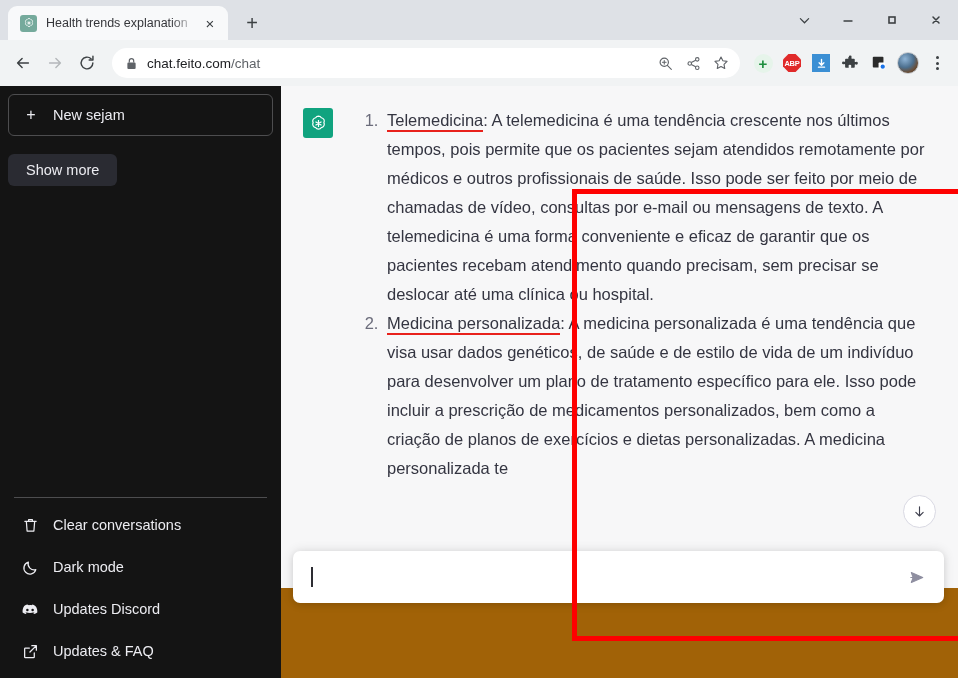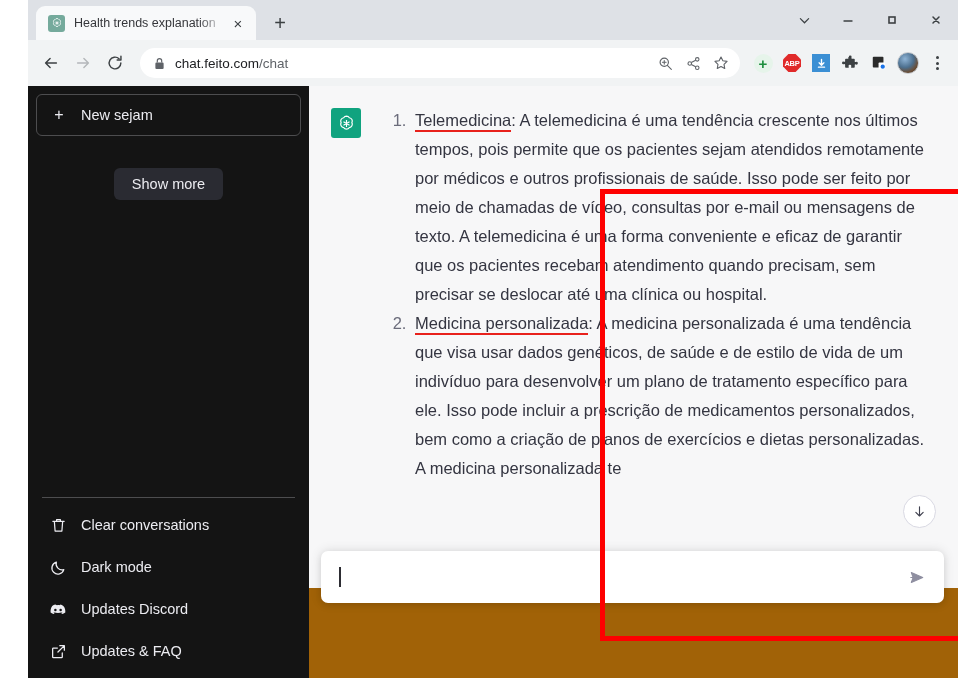--- a/index.html
+++ b/index.html
@@ -6,21 +6,21 @@
   * { box-sizing: border-box; }
   html, body {
     margin: 0; padding: 0;
     width: 958px; height: 678px;
     overflow: hidden;
     font-family: "Liberation Sans", sans-serif;
     background: #ffffff;
   }
 
   
-  .browser { width: 958px; height: 574px; position: relative; background: #fff; padding-left: 28px; }
+  .browser { width: 958px; height: 574px; position: relative; background: #fff; }
 
   .tabstrip {
     height: 40px;
     background: #dee1e6;
     display: flex;
     align-items: flex-end;
     padding-left: 8px;
     position: relative;
   }
   .tab {
@@ -156,21 +156,21 @@
     border-radius: 6px;
     padding: 11px 13px;
     font-size: 14.5px;
   }
   .chat-item .label {
     flex: 1 1 auto; white-space: nowrap; overflow: hidden;
     -webkit-mask-image: linear-gradient(to right, #000 88%, transparent 100%);
     mask-image: linear-gradient(to right, #000 88%, transparent 100%);
   }
   .chat-item .act { width: 17px; height: 17px; flex: 0 0 auto; color: #c5c5d2; display:flex; align-items:center; justify-content:center;}
-  .showmore-wrap { display: flex; justify-content: center; margin-top: 24px; }
+  .showmore-wrap { display: flex; justify-content: flex-start; margin-top: 10px; }
   .showmore {
     background: #2a2b32; border-radius: 6px;
     padding: 8px 18px; font-size: 14.5px; color: #ececf1;
   }
   .sidebar-spacer { flex: 1 1 auto; }
   .sb-divider { height: 1px; background: #4d4d4f; margin: 0 6px 6px 6px; }
   .sb-item {
     display: flex; align-items: center; gap: 14px;
     padding: 12px 13px; font-size: 14.5px; border-radius: 6px;
   }

